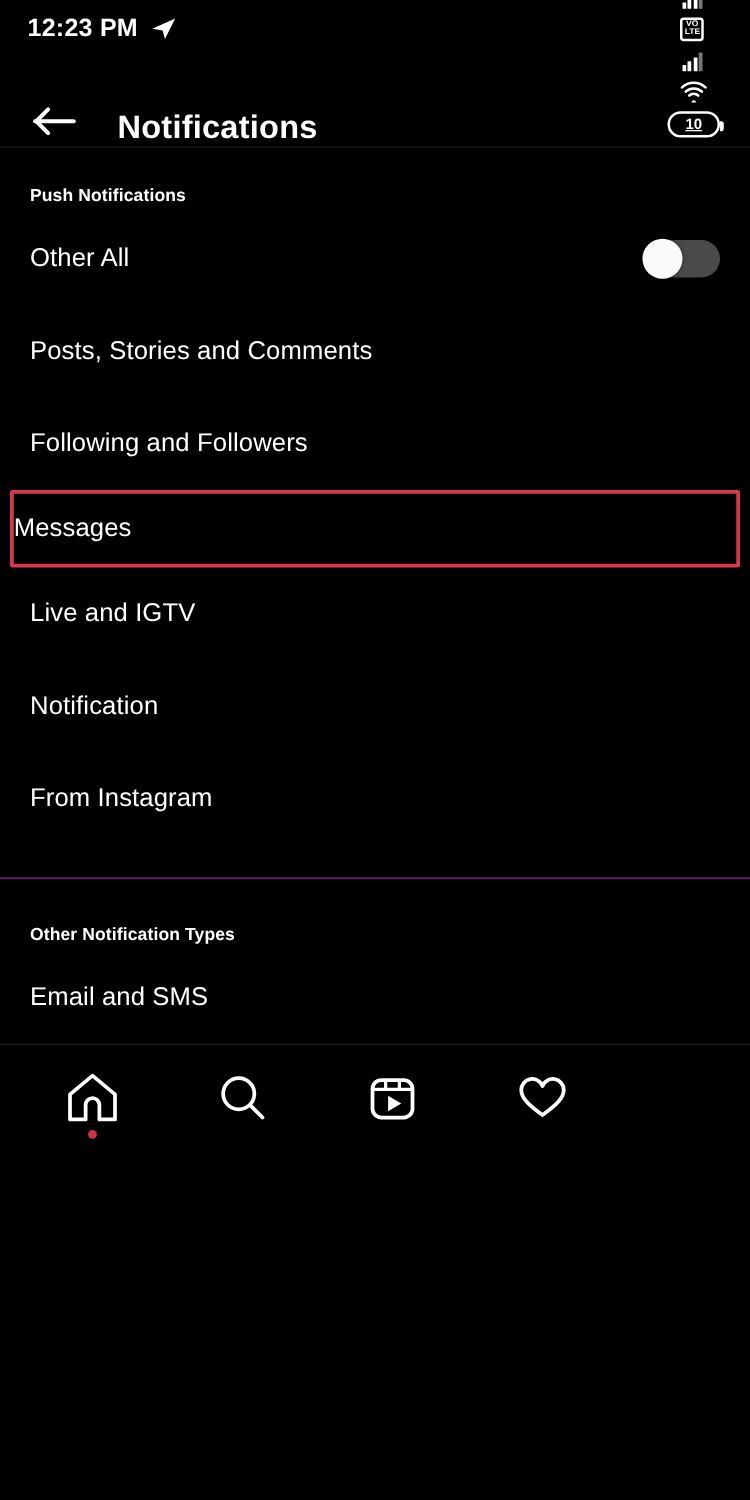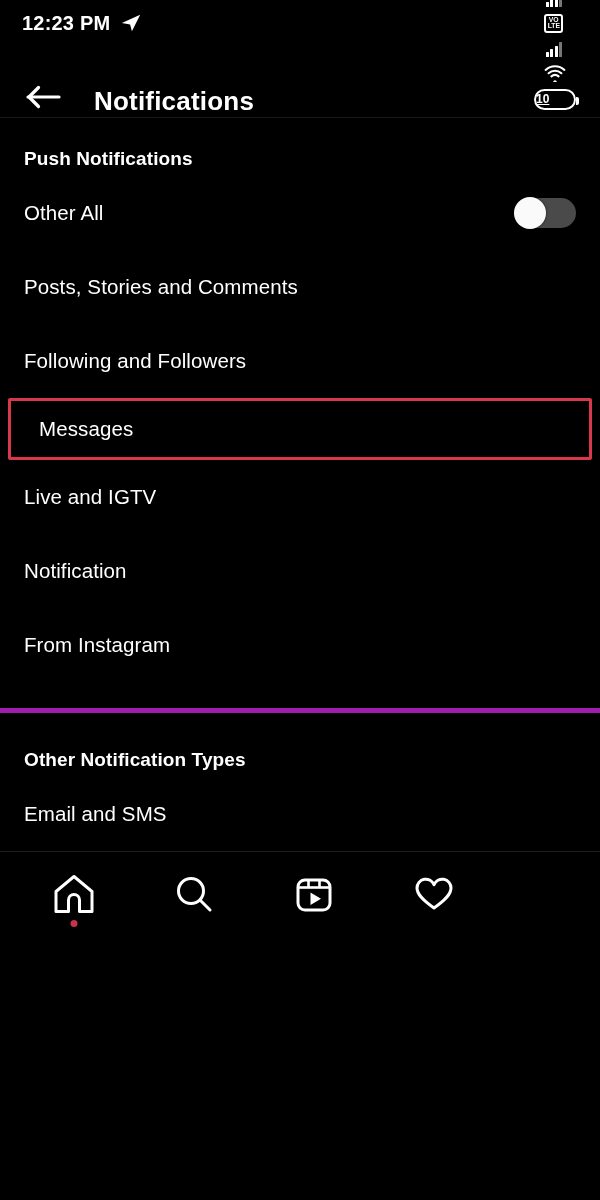--- a/index.html
+++ b/index.html
@@ -48,21 +48,21 @@
   .bars i:nth-child(1){ height:5px; }
   .bars i:nth-child(2){ height:8px; }
   .bars i:nth-child(3){ height:11px; }
   .bars i:nth-child(4){ height:15px; background:#777; }
 
   .wifi { position:relative; width:24px; height:18px; margin-left:3px; }
   .battery {
     width:42px; height:21px;
     border:2px solid #fff;
     border-radius:11px;
-    display:flex; align-items:center; justify-content:flex-start;
+    display:flex; align-items:center; justify-content:center;
     position:relative;
     margin-left:3px;
     text-decoration:underline;
   }
   .battery::after{
     content:""; position:absolute; right:-5px; top:6px;
     width:3px; height:8px; background:#fff; border-radius:0 2px 2px 0;
   }
   .battery span { font-size:12px; font-weight:bold; line-height:1; }
 
@@ -75,44 +75,44 @@
     padding-left:24px;
     border-bottom:1px solid #1a1a1a;
   }
   .back-btn { width:40px; height:40px; display:flex; align-items:center; justify-content:center; }
   .appbar-title { font-size:26px; font-weight:bold; color:#fff; letter-spacing:0.2px; }
 
   
   .content { flex:1 1 auto; position:relative; }
 
   .section { padding-top:8px; }
-  .section.second { border-top:5px solid #a21caf; margin-top:26px; padding-top:14px; }
+  .section.second { border-top:1px solid #a21caf; margin-top:26px; padding-top:14px; }
 
   .section-title {
-    font-size:19px;
+    font-size:14px;
     font-weight:bold;
     color:#fff;
     padding:22px 24px 6px 24px;
     letter-spacing:0.1px;
   }
 
   .row {
     height:74px;
     display:flex;
     align-items:center;
     justify-content:space-between;
     padding:0 24px;
     position:relative;
   }
   .row-label { font-size:20.5px; color:#fff; letter-spacing:0.1px; }
 
   .row.highlighted {
     border:3px solid #d8384b;
     margin:0 8px;
-    padding:0 28px;
+    padding:0 0;
     height:62px;
     border-radius:2px;
   }
 
   
   .toggle {
     width:62px; height:30px;
     background:#4a4a4a;
     border-radius:15px;
     position:relative;

